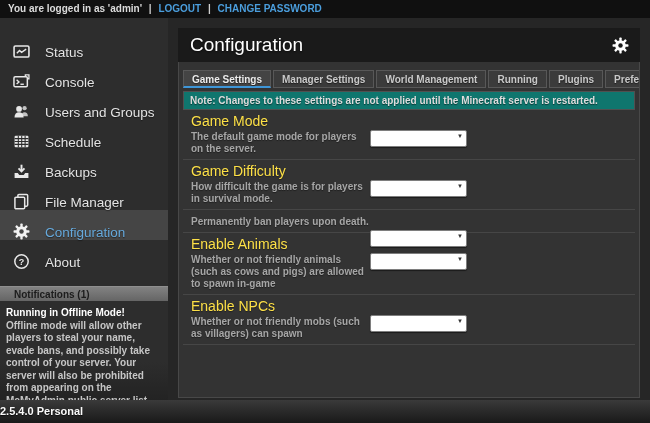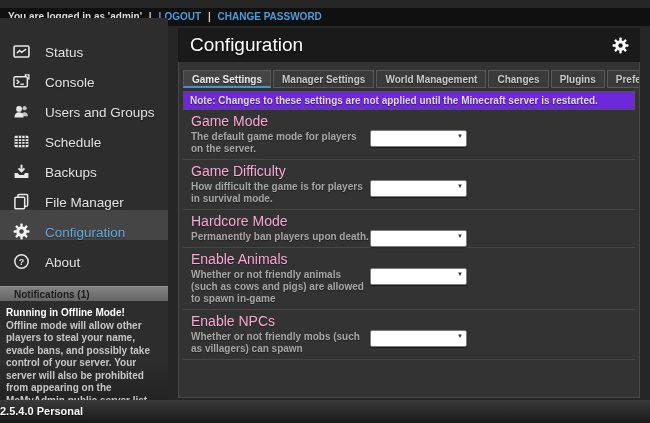--- a/index.html
+++ b/index.html
@@ -5,21 +5,21 @@
   * { margin:0; padding:0; box-sizing:border-box; }
   html,body { width:650px; height:423px; overflow:hidden; }
   body {
     position:relative;
     background:#262626;
     font-family:"Liberation Sans","DejaVu Sans",sans-serif;
     -webkit-font-smoothing:antialiased;
   }
   
   .topbar {
-    position:absolute; left:0; top:8px; width:650px; height:18px;
+    position:absolute; left:0; top:0; width:650px; height:18px;
     background:#101010; color:#dcdcdc;
     font-size:10px; font-weight:bold; line-height:18px;
     padding-left:8px; white-space:nowrap;
   }
   .topbar a { color:#4b9edd; text-decoration:none; font-weight:bold; cursor:pointer; }
   .topbar .sep { color:#cfcfcf; margin:0 4px; }
   
   .sidebar {
     position:absolute; left:0; top:18px; width:168px; height:382px;
     background:linear-gradient(180deg,#2d2d2d 0%,#2d2d2d 90%,#232323 100%);
@@ -69,29 +69,29 @@
     background:#3b3b3b; border:1px solid #585858;
     padding:3px 8px 2px 8px; cursor:pointer; white-space:nowrap;
     text-shadow:0 1px 1px rgba(0,0,0,.5);
   }
   .tab.active {
     background:#444444; color:#ececec;
     border-bottom:2px solid #3e96d8; padding-bottom:1px;
   }
   
   .note {
-    margin:3px 4px 0 4px; background:#6d28d9;
+    margin:3px 4px 0 4px; background:#0f766e;
     border:1px solid #505050; padding:3px 6px;
     font-size:10px; font-weight:bold; color:#dddddd;
     text-shadow:0 1px 1px rgba(0,0,0,.5);
   }
   
   .settings { padding:0 4px; }
   .setting { position:relative; padding:4px 8px 4px 8px; border-bottom:1px solid #464646; }
-  .setting-name { font-size:14px; line-height:15px; color:#f9a8d4; text-shadow:0 1px 1px rgba(0,0,0,.4); }
+  .setting-name { font-size:14px; line-height:15px; color:#fde047; text-shadow:0 1px 1px rgba(0,0,0,.4); }
   .setting-desc {
     width:178px; margin-top:2px;
     font-size:10px; font-weight:bold; line-height:12px; color:#a6a6a6;
     text-shadow:0 1px 1px rgba(0,0,0,.4);
   }
   .select-wrap { position:absolute; left:187px; top:18px; width:97px; height:17px; }
   .select-wrap select {
     -webkit-appearance:none; appearance:none;
     width:97px; height:17px;
     background:#ffffff; color:#222222;
@@ -235,38 +235,37 @@
           </g>
           <circle cx="8" cy="8" r="2.1" fill="var(--hole,#1a1a1a)"></circle>
         </svg>
       </span>
   </div>
   <div class="panel-body">
     <div class="tabs" id="tabs">
         <div class="tab active">Game Settings</div>
         <div class="tab">Manager Settings</div>
         <div class="tab">World Management</div>
-        <div class="tab">Changes</div>
+        <div class="tab">Running</div>
         <div class="tab">Plugins</div>
         <div class="tab">Preferences</div>
       </div>
     <div class="note">Note: Changes to these settings are not applied until the Minecraft server is restarted.</div>
     <div class="settings" id="settings">
         <div class="setting">
           <div class="setting-name">Game Mode</div>
           <div class="setting-desc">The default game mode for players on the server.</div>
           <div class="select-wrap"><select><option></option></select><span class="select-arrow">▼</span></div>
         </div>
         <div class="setting">
           <div class="setting-name">Game Difficulty</div>
           <div class="setting-desc">How difficult the game is for players in survival mode.</div>
           <div class="select-wrap"><select><option></option></select><span class="select-arrow">▼</span></div>
         </div>
         <div class="setting">
-          <div class="setting-name">Hardcore Mode</div>
           <div class="setting-desc">Permanently ban players upon death.</div>
           <div class="select-wrap"><select><option></option></select><span class="select-arrow">▼</span></div>
         </div>
         <div class="setting">
           <div class="setting-name">Enable Animals</div>
           <div class="setting-desc">Whether or not friendly animals (such as cows and pigs) are allowed to spawn in-game</div>
           <div class="select-wrap"><select><option></option></select><span class="select-arrow">▼</span></div>
         </div>
         <div class="setting">
           <div class="setting-name">Enable NPCs</div>

